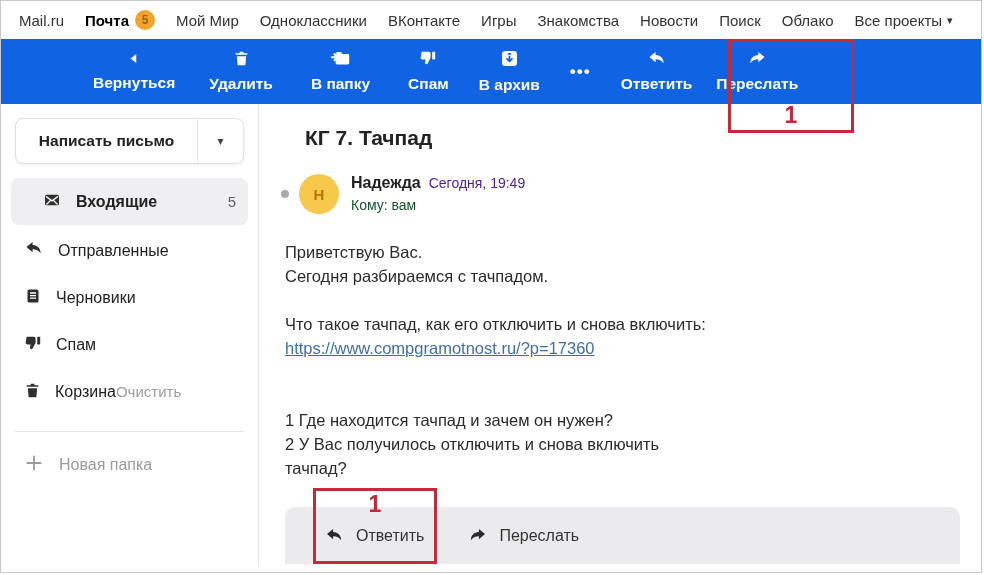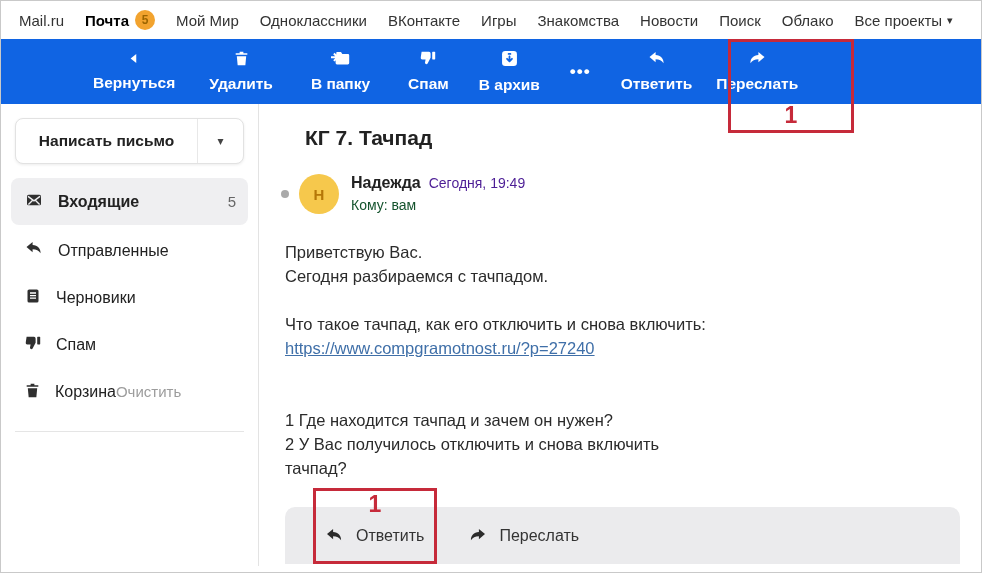--- a/index.html
+++ b/index.html
@@ -26,21 +26,21 @@
   .sidebar { width: 258px; border-right: 1px solid #e3e3e3; flex: none; padding-top: 14px; }
   .content { flex: 1; position: relative; }
 
   
   .compose { margin: 0 14px; height: 46px; display: flex; align-items: stretch; border: 1px solid #e2e2e2; border-radius: 8px; background: #fff; box-shadow: 0 1px 3px rgba(0,0,0,.08); cursor: pointer; }
   .compose-main { flex: 1; display: flex; align-items: center; justify-content: center; font-size: 15.5px; font-weight: 600; color: #222; }
   .compose-caret { width: 46px; display: flex; align-items: center; justify-content: center; border-left: 1px solid #e8e8e8; color: #444; font-size: 12px; }
   .folders { margin-top: 14px; }
   .folder-row { height: 47px; display: flex; align-items: center; padding: 0 20px 0 24px; font-size: 16px; color: #222; cursor: pointer; }
   .folder-row svg { flex: none; margin-right: 15px; color: #2f2f2f; }
-  .folder-row.selected { margin: 0 10px 2px; padding: 0 12px 0 14px; background: #efeff1; border-radius: 8px; font-weight: 700; }
+  .folder-row.selected { margin: 0 10px 2px; padding: 0 12px 0 32px; background: #efeff1; border-radius: 8px; font-weight: 700; }
   .folder-count { margin-left: auto; font-weight: 400; font-size: 15px; color: #666; }
   .folder-action { font-size: 15px; color: #9c9c9c; }
   .side-divider { border-top: 1px solid #e5e5e5; margin: 16px 14px 0; }
   .new-folder { display: flex; align-items: center; padding: 0 24px; height: 54px; margin-top: 6px; color: #9b9b9b; font-size: 16px; cursor: pointer; }
   .new-folder svg { margin-right: 16px; color:#9b9b9b; }
 
   
   .subject { margin: 22px 0 0 46px; font-size: 21px; font-weight: 700; color: #222; }
   .sender-row { display: flex; align-items: flex-start; margin: 24px 0 0 22px; }
   .unread-dot { width: 8px; height: 8px; border-radius: 50%; background: #a9a9a9; margin-top: 16px; flex: none; }
@@ -198,20 +198,26 @@
         </div>
         <div class="folder-row">
           <span><svg width="15" height="16" viewBox="0 0 16 16" fill="currentColor">
                 <path d="M6 1.2 h4 v1.6 h4.2 v1.8 H1.8 V2.8 H6 Z M3 6 h10 l-.9 9.6 H3.9 Z"></path>
               </svg></span>
           <span>Корзина</span>
           <span class="folder-action">Очистить</span>
         </div>
       </div>
       <div class="side-divider"></div>
+      <div class="new-folder">
+        <span><svg width="18" height="18" viewBox="0 0 16 16" stroke="currentColor" stroke-width="1.6" fill="none">
+              <path d="M8 1.5 V14.5 M1.5 8 H14.5"></path>
+            </svg></span>
+        <span>Новая папка</span>
+      </div>
     </aside>
 
     <main class="content">
       <h1 class="subject">КГ 7. Тачпад</h1>
 
       <div class="sender-row">
         <span class="unread-dot"></span>
         <span class="avatar">Н</span>
         <div class="sender-info">
           <div class="sender-line1">
@@ -222,21 +228,21 @@
         </div>
       </div>
 
       <div class="body-text">
         <p>
           <span>Приветствую Вас.</span><br>
           <span>Сегодня разбираемся с тачпадом.</span>
         </p>
         <p>
           <span>Что такое тачпад, как его отключить и снова включить:</span><br>
-          <a class="mail-link">https://www.compgramotnost.ru/?p=27240</a>
+          <a class="mail-link">https://www.compgramotnost.ru/?p=17360</a>
         </p>
         <p>
           <br>
           <span>1 Где находится тачпад и зачем он нужен?</span><br>
           <span>2 У Вас получилось отключить и снова включить</span><br>
           <span>тачпад?</span>
         </p>
       </div>
 
       <div class="reply-panel">

